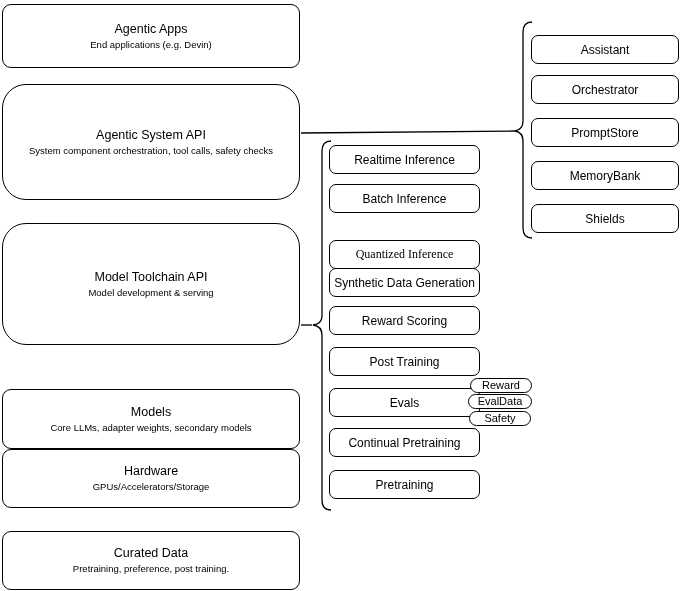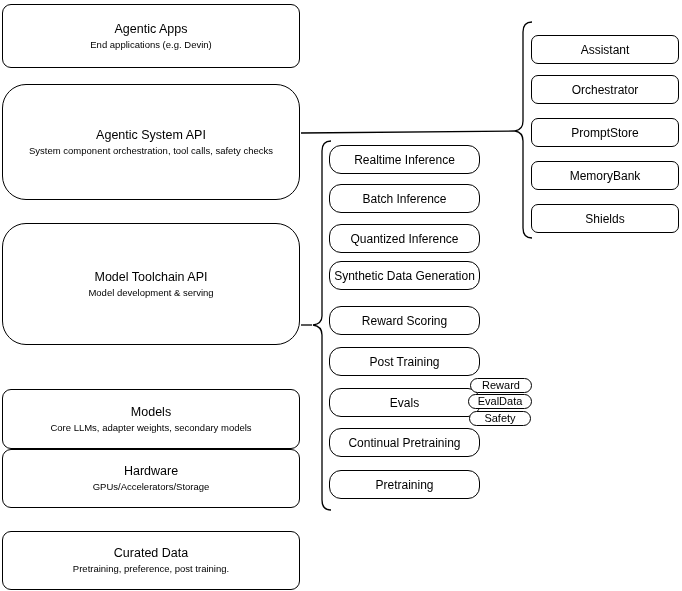--- a/index.html
+++ b/index.html
@@ -35,21 +35,21 @@
     flex-direction: column;
     border-radius: 9px;
   }
   .stack-box.big { border-radius: 24px; }
   .stack-title { font-size: 12.5px; line-height: 15px; }
   .stack-subtitle { font-size: 9.5px; line-height: 12px; margin-top: 2px; padding: 0 10px; }
   .node {
     left: 329px;
     width: 151px;
     height: 29px;
-    border-radius: 12px;
+    border-radius: 7px;
     font-size: 12px;
   }
   .component {
     left: 531px;
     width: 148px;
     height: 29px;
     border-radius: 7px;
     font-size: 12px;
   }
   .pill {
@@ -100,24 +100,24 @@
     <div class="stack-title">Curated Data</div>
     <div class="stack-subtitle">Pretraining, preference, post training.</div>
   </div>
 
   <div class="box node" style="top:145px;">
     <span>Realtime Inference</span>
   </div>
   <div class="box node" style="top:184px;">
     <span>Batch Inference</span>
   </div>
-  <div class="box node" style="top:224px;">
+  <div class="box node" style="top:240px;font-family:Liberation Serif, serif;">
     <span>Quantized Inference</span>
   </div>
-  <div class="box node" style="top:261px;">
+  <div class="box node" style="top:268px;">
     <span>Synthetic Data Generation</span>
   </div>
   <div class="box node" style="top:306px;">
     <span>Reward Scoring</span>
   </div>
   <div class="box node" style="top:347px;">
     <span>Post Training</span>
   </div>
   <div class="box node" style="top:388px;">
     <span>Evals</span>

